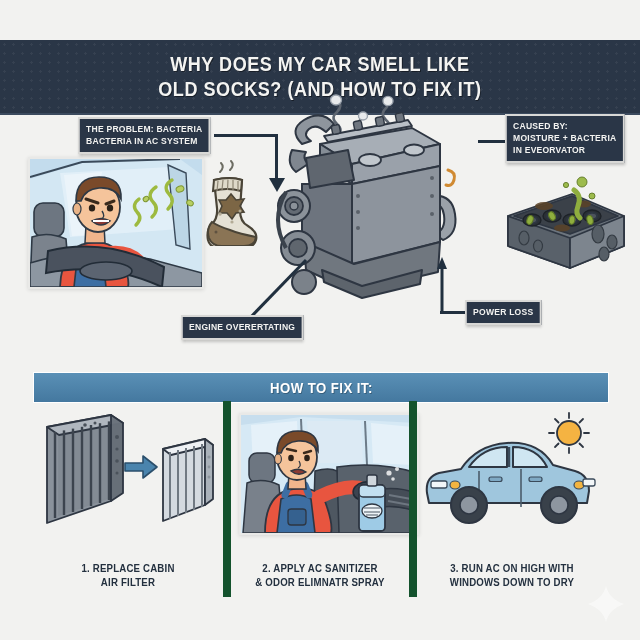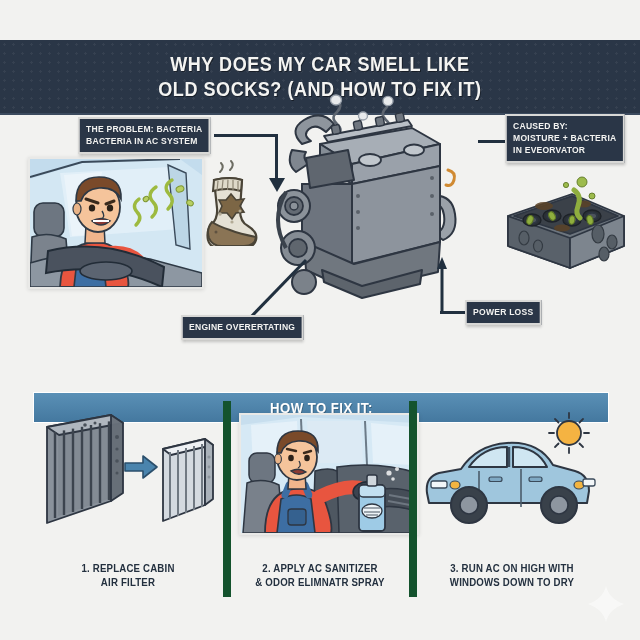--- a/index.html
+++ b/index.html
@@ -46,21 +46,21 @@
   .arrowhead{
     position:absolute;width:0;height:0;z-index:5;
   }
 
   
   .panel{position:absolute;overflow:hidden;}
   .framed{border:2px solid #e9e9e7;box-shadow:0 1px 4px rgba(0,0,0,.12);}
 
   
   .fixbanner{
-    position:absolute;left:33px;top:392px;width:574px;height:29px;
+    position:absolute;left:33px;top:372px;width:574px;height:29px;
     background:#4a84ad;
     background-image:linear-gradient(#5a90b6,#44789f);
     border:1px solid #ffffff;
     display:flex;align-items:center;justify-content:center;
   }
   .fixbanner-text{
     color:#ffffff;font-size:15px;font-weight:bold;letter-spacing:.5px;
     transform:scaleX(.88);text-shadow:1px 1px 0 rgba(0,0,0,.25);
   }
 

